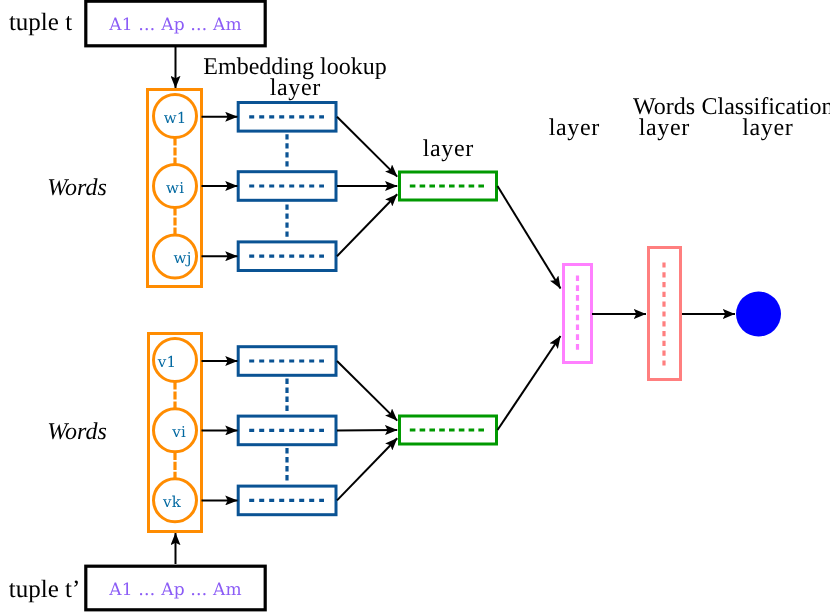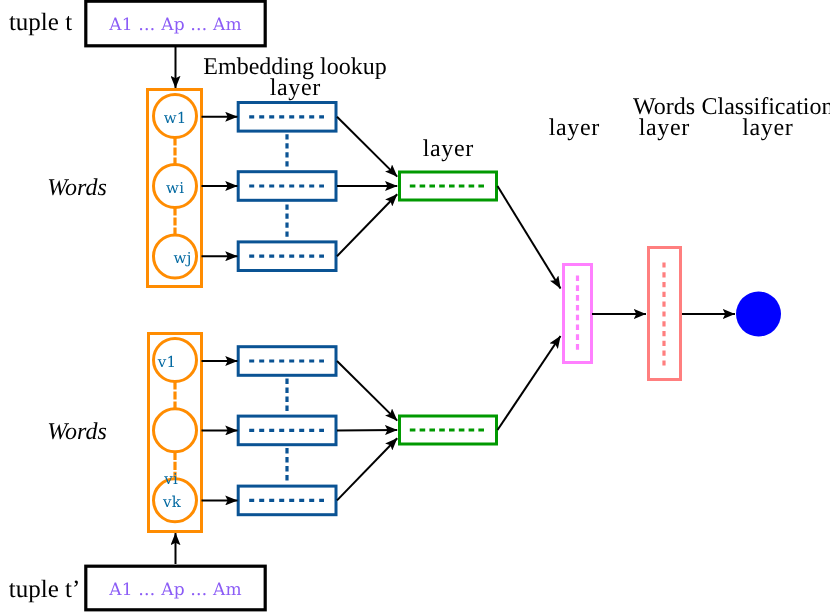--- a/index.html
+++ b/index.html
@@ -125,15 +125,15 @@
 <div class="lbl" style="left:614px;top:96.5px;width:100px;">Words</div>
 <div class="lbl" style="left:614px;top:117.5px;width:100px;letter-spacing:0.6px;text-indent:0.6px;">layer</div>
 
 <div class="lbl" style="left:692px;top:96.5px;width:151px;">Classification</div>
 <div class="lbl" style="left:692px;top:117.5px;width:151px;letter-spacing:0.6px;text-indent:0.6px;">layer</div>
 
 <div class="nodetxt" style="left:150px;top:108.5px;width:50px;">w1</div>
 <div class="nodetxt" style="left:150px;top:178.5px;width:50px;">wi</div>
 <div class="nodetxt" style="left:150px;top:249px;width:65px;">wj</div>
 <div class="nodetxt" style="left:150px;top:352.5px;width:34px;">v1</div>
-<div class="nodetxt" style="left:146px;top:422.8px;width:50px;margin-top:47px;">vi</div>
+<div class="nodetxt" style="left:154px;top:422.8px;width:50px;">vi</div>
 <div class="nodetxt" style="left:150px;top:492.8px;width:44px;">vk</div>
 </div>
 
 </body></html>

